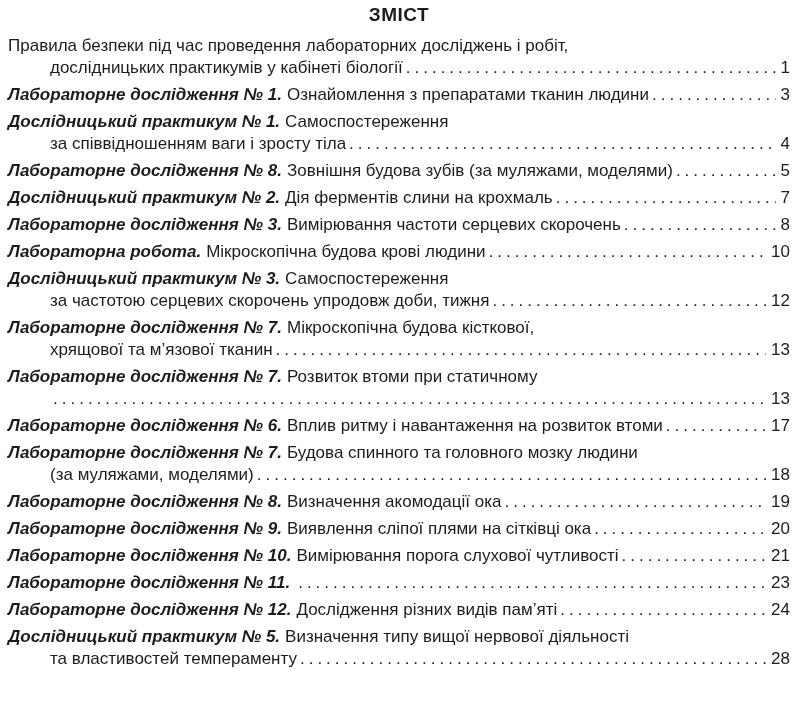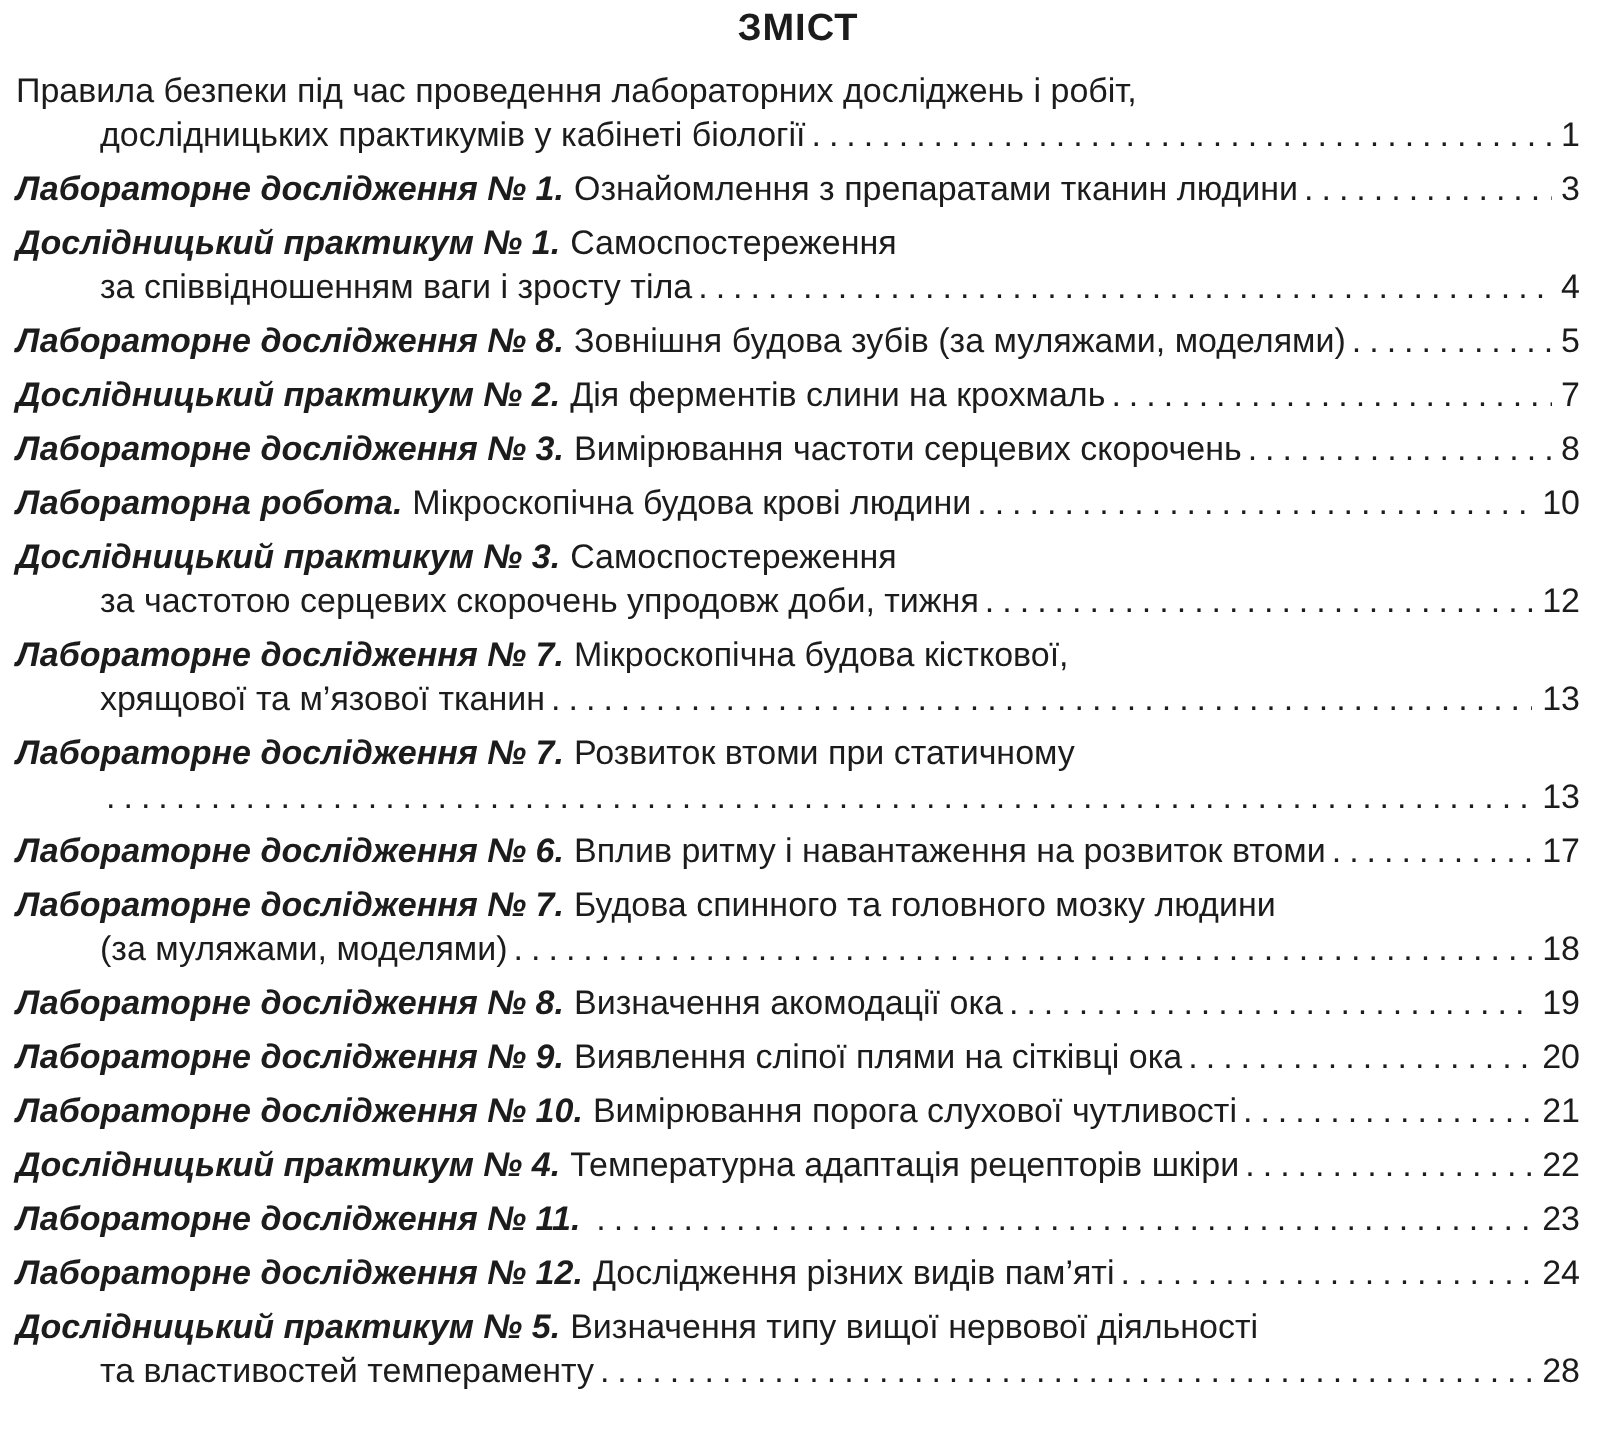--- a/index.html
+++ b/index.html
@@ -206,28 +206,20 @@
       <div class="entry">
         <div class="line">
           <span class="lead">Лабораторне дослідження № 10.</span>
           <span class="text">Вимірювання порога слухової чутливості</span>
           <span class="dots"></span>
           <span class="pagenum">21</span>
         </div>
       </div>
       <div class="entry">
         <div class="line">
-          <span class="lead">Дослідницький практикум № 4.</span>
-          <span class="text">Температурна адаптація рецепторів шкіри</span>
-          <span class="dots"></span>
-          <span class="pagenum">22</span>
-        </div>
-      </div>
-      <div class="entry">
-        <div class="line">
           <span class="lead">Лабораторне дослідження № 11.</span>
           <span class="dots"></span>
           <span class="pagenum">23</span>
         </div>
       </div>
       <div class="entry">
         <div class="line">
           <span class="lead">Лабораторне дослідження № 12.</span>
           <span class="text">Дослідження різних видів пам’яті</span>
           <span class="dots"></span>

